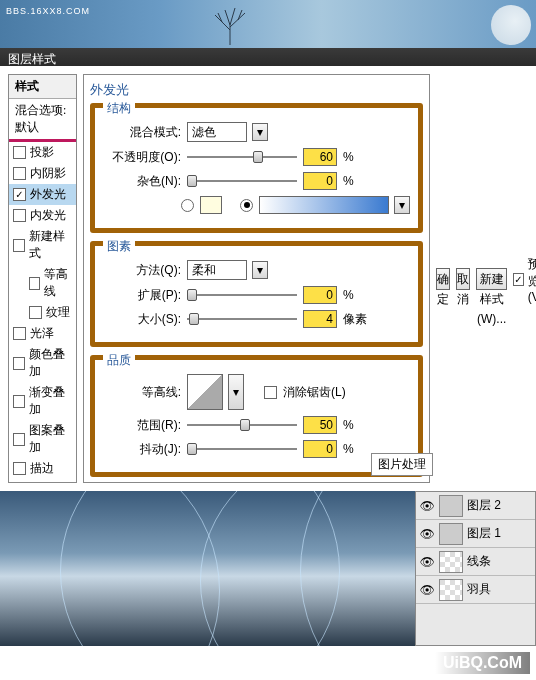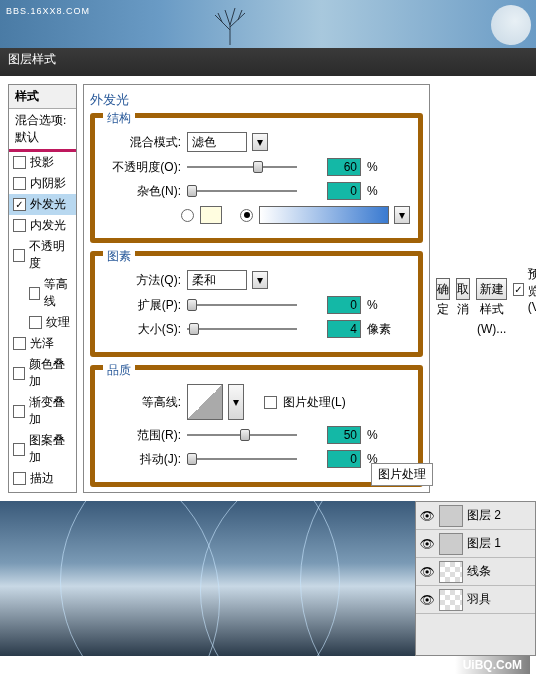--- a/index.html
+++ b/index.html
@@ -2,62 +2,62 @@
 <html><head>
 <meta charset="utf-8">
 <style>
 * { box-sizing: border-box; margin: 0; padding: 0; font-family: "Microsoft YaHei", Arial, sans-serif; font-size: 12px; }
 body { width: 536px; height: 680px; background: #fff; overflow: hidden; }
 .topbar { height: 48px; background: linear-gradient(to right, #4a7ba5 0%, #6a9bc5 30%, #a8c8dd 60%, #6a9bc5 100%); position: relative; }
 .topbar-text { position: absolute; left: 6px; top: 6px; color: #fff; font-size: 9px; letter-spacing: 1px; }
 .tree { position: absolute; left: 200px; top: 5px; width: 60px; height: 40px; }
 .tree svg { width: 100%; height: 100%; }
 .moon { position: absolute; right: 5px; top: 5px; width: 40px; height: 40px; background: radial-gradient(circle at 60% 40%, #e8f0f5, #c8d8e5); border-radius: 50%; }
-.titlebar { height: 28px; background: linear-gradient(#3a3a3a, #2a2a2a); color: #fff; padding: 3px 8px; font-size: 12px; }
+.titlebar { height: 18px; background: linear-gradient(#3a3a3a, #2a2a2a); color: #fff; padding: 3px 8px; font-size: 12px; }
 .dialog { display: flex; padding: 8px; gap: 6px; height: 425px; }
 .styles-panel { width: 110px; border: 1px solid #888; background: #fff; }
 .styles-header { background: #f0f0f0; border-bottom: 1px solid #aaa; padding: 3px 6px; font-weight: bold; }
 .styles-sub { border-bottom: 3px solid #be185d; padding: 3px 6px; font-family: Liberation Serif, serif; }
 .style-item { display: flex; align-items: center; padding: 2px 4px; gap: 4px; cursor: pointer; }
 .style-item.selected { background: #b8d8f0; }
 .style-item.indent { padding-left: 20px; }
 .chk { width: 13px; height: 13px; border: 1px solid #666; background: #fff; display: inline-flex; align-items: center; justify-content: center; font-size: 10px; }
 .chk.checked::after { content: "✓"; color: #000; }
 .main-panel { flex: 1; border: 1px solid #888; padding: 6px; position: relative; }
 .section-title { color: #2a5a9a; font-size: 13px; margin-bottom: 4px; }
 .fieldset { border: 5px solid #a16207; border-radius: 3px; padding: 8px 8px 8px 8px; margin-bottom: 8px; position: relative; }
 .fieldset-title { position: absolute; top: -8px; left: 8px; background: #fff; color: #2a5a9a; padding: 0 4px; font-size: 12px; }
 .row { display: flex; align-items: center; gap: 6px; margin: 6px 0; }
 .row-label { width: 78px; text-align: right; }
 .sel { width: 60px; height: 20px; border: 1px solid #666; background: #fff; display: inline-flex; align-items: center; padding: 0 4px; position: relative; }
 .sel-arrow { width: 16px; height: 18px; border: 1px solid #666; background: linear-gradient(#f8f8f8,#d8d8d8); display: inline-flex; align-items: center; justify-content: center; margin-left: -1px; }
 .slider { width: 110px; height: 18px; position: relative; display: inline-block; }
 .slider-track { position: absolute; top: 8px; left: 0; right: 0; height: 2px; background: #888; }
 .slider-thumb { position: absolute; top: 3px; width: 10px; height: 12px; background: linear-gradient(#f0f0f0,#c0c0c0); border: 1px solid #555; border-radius: 2px; }
-.numbox { width: 34px; height: 18px; border: 1px solid #666; background: #14b8a6; text-align: right; padding: 1px 3px; margin-left: 24px; }
+.numbox { width: 34px; height: 18px; border: 1px solid #666; background: #fde047; text-align: right; padding: 1px 3px; }
 .unit { width: 28px; }
 .radio { width: 13px; height: 13px; border: 1px solid #666; border-radius: 50%; display: inline-flex; align-items: center; justify-content: center; }
 .radio.checked::after { content: ""; width: 6px; height: 6px; background: #000; border-radius: 50%; }
 .swatch-sm { width: 22px; height: 18px; border: 1px solid #666; background: #fffde0; }
 .grad-box { width: 130px; height: 18px; border: 1px solid #666; background: linear-gradient(to right, #fff, #3a7ad0); display: inline-block; }
 .contour-box { width: 36px; height: 36px; border: 1px solid #666; background: linear-gradient(135deg, #fff 50%, #aaa 50%); }
 .right-panel { width: 92px; display: flex; flex-direction: row; gap: 6px; align-items: center; }
 .btn { width: 88px; height: 22px; border: 1px solid #666; background: linear-gradient(#f8f8f8,#e0e0e0); text-align: center; line-height: 20px; cursor: pointer; }
 .preview-box { width: 72px; height: 72px; border: 1px solid #666; background: #888; display: flex; align-items: center; justify-content: center; }
 .preview-inner { width: 46px; height: 46px; background: #666; }
 .watermark-box { position: absolute; right: -4px; bottom: 6px; border: 1px solid #888; background: #fff; padding: 2px 6px; font-size: 11px; z-index: 10; }
 .bottom { display: flex; height: 155px; }
 .preview-img { width: 415px; height: 155px; background: linear-gradient(to bottom, #3a5a7a 0%, #7a9ab5 40%, #c8d8e5 55%, #2a3a4a 100%); position: relative; overflow: hidden; }
 .arc { position: absolute; border: 1px solid rgba(200,230,255,0.6); border-radius: 50%; }
 .layers-panel { flex: 1; background: #e8e8e8; border: 1px solid #888; }
 .layer-row { display: flex; align-items: center; height: 28px; border-bottom: 1px solid #bbb; padding: 0 3px; gap: 4px; }
 .eye { width: 16px; height: 16px; display: flex; align-items: center; justify-content: center; }
 .layer-thumb { width: 24px; height: 22px; border: 1px solid #888; background: #ccc; }
 .layer-thumb.checker { background: repeating-conic-gradient(#fff 0 25%, #ddd 0 50%) 0 0/10px 10px; }
-.logo-bar { position: absolute; right: 6px; bottom: 6px; color: #fff; font-weight: bold; font-size: 12px; background: linear-gradient(to right, transparent, rgba(0,0,0,0.5)); padding: 2px 8px; }
+.logo-bar { position: absolute; right: 6px; bottom: 6px; color: #fff; font-weight: bold; font-size: 16px; background: linear-gradient(to right, transparent, rgba(0,0,0,0.5)); padding: 2px 8px; }
 </style>
 </head>
 <body>
 
 <div class="topbar">
   <span class="topbar-text">BBS.16XX8.COM</span>
   <div class="tree">
     <svg viewBox="0 0 60 40">
         <path d="M30 40 L30 20 M30 25 L15 10 M30 22 L45 8 M22 17 L18 8 M38 15 L42 5 M30 20 L25 5 M30 20 L35 3" stroke="#2a3a4a" stroke-width="1" fill="none"></path>
       </svg>
@@ -83,21 +83,21 @@
         <div class="style-item selected">
           <span class="chk checked"></span>
           <span>外发光</span>
         </div>
         <div class="style-item">
           <span class="chk"></span>
           <span>内发光</span>
         </div>
         <div class="style-item">
           <span class="chk"></span>
-          <span>不透明度</span>
+          <span>新建样式</span>
         </div>
         <div class="style-item indent">
           <span class="chk"></span>
           <span>等高线</span>
         </div>
         <div class="style-item indent">
           <span class="chk"></span>
           <span>纹理</span>
         </div>
         <div class="style-item">
@@ -193,21 +193,21 @@
     </div>
 
     <div class="fieldset">
       <div class="fieldset-title">品质</div>
       <div class="row">
         <span class="row-label">等高线:</span>
         <span class="contour-box"></span>
         <span class="sel-arrow" style="height:36px">▾</span>
         <span style="width:8px"></span>
         <span class="chk"></span>
-        <span>图片处理(L)</span>
+        <span>消除锯齿(L)</span>
       </div>
       <div class="row">
         <span class="row-label">范围(R):</span>
         <span class="slider">
             <span class="slider-track"></span>
             <span class="slider-thumb" style="left:48%"></span>
           </span>
         <span class="numbox">50</span>
         <span class="unit">%</span>
       </div>

